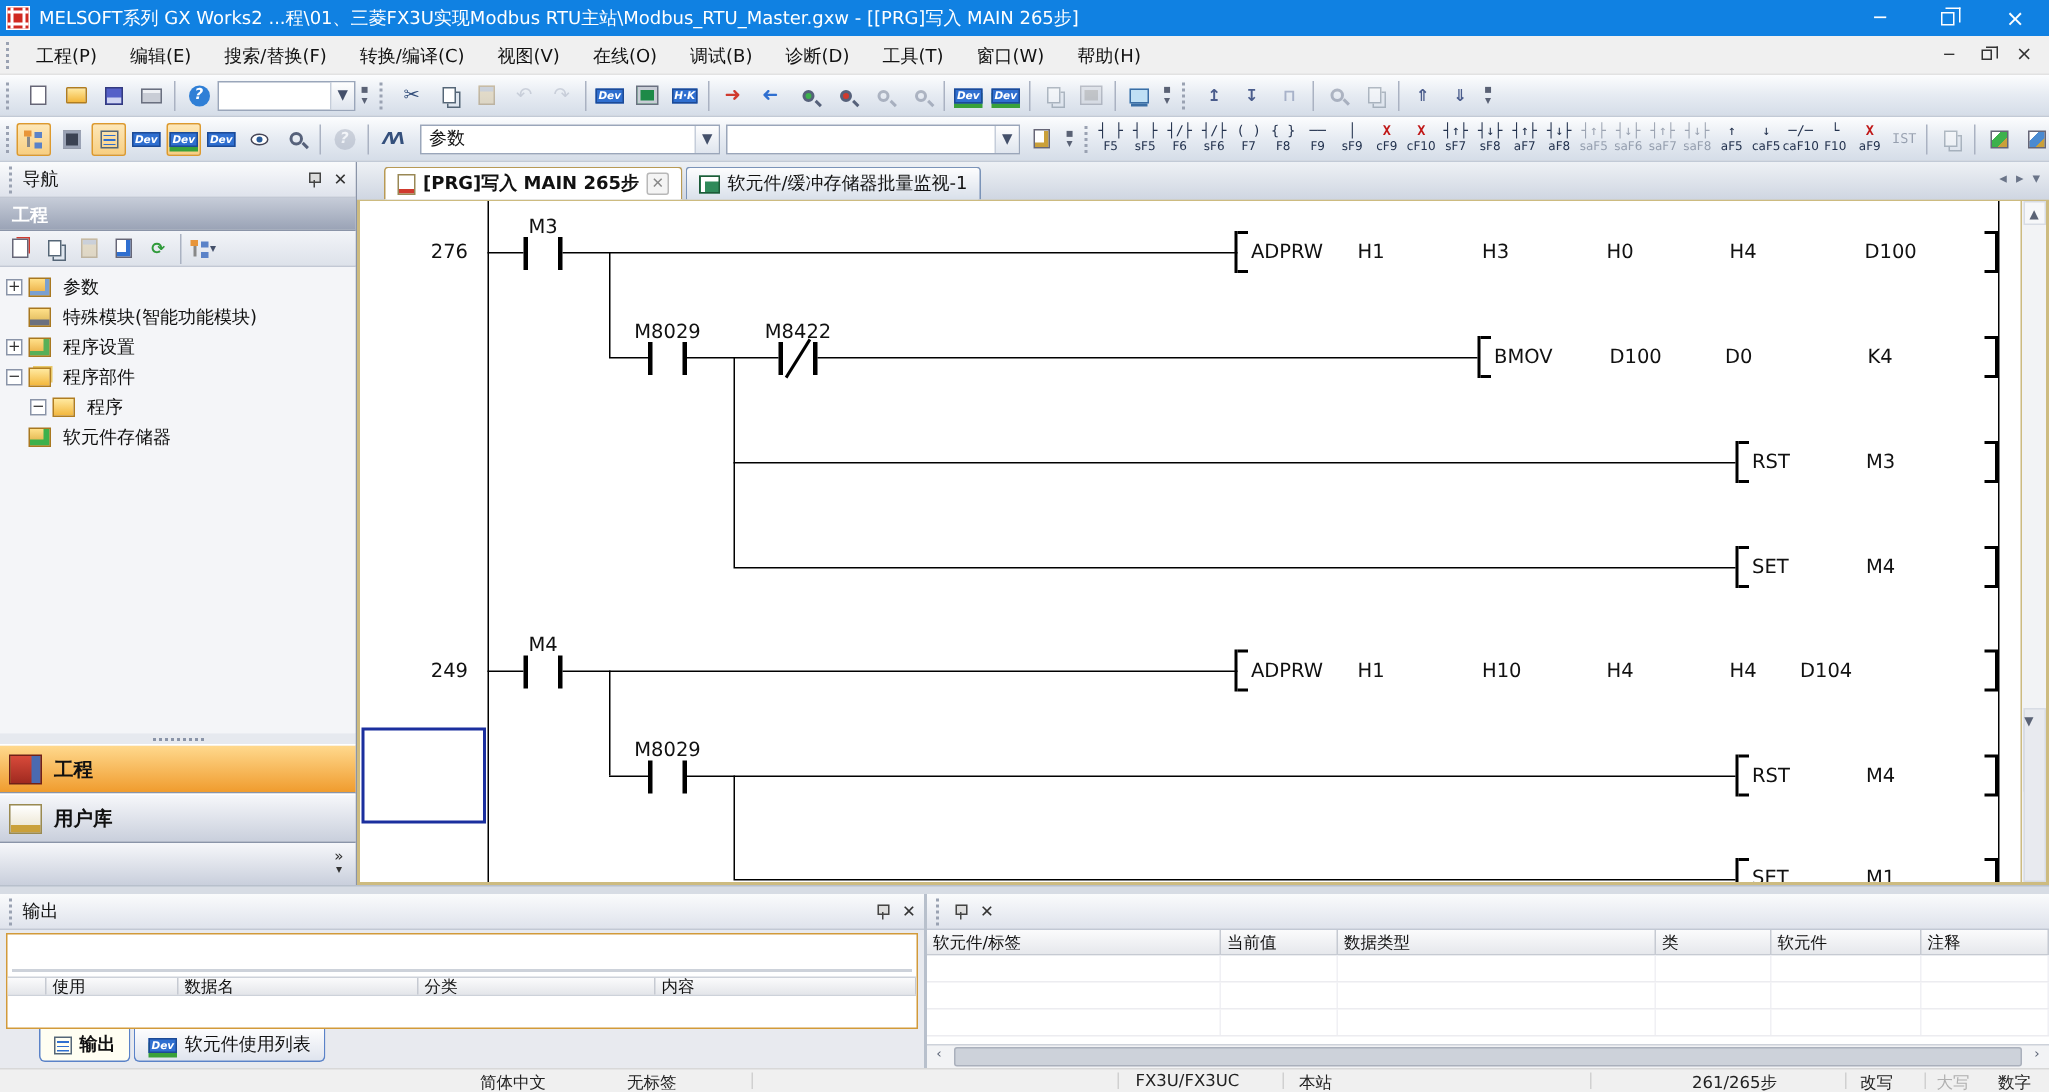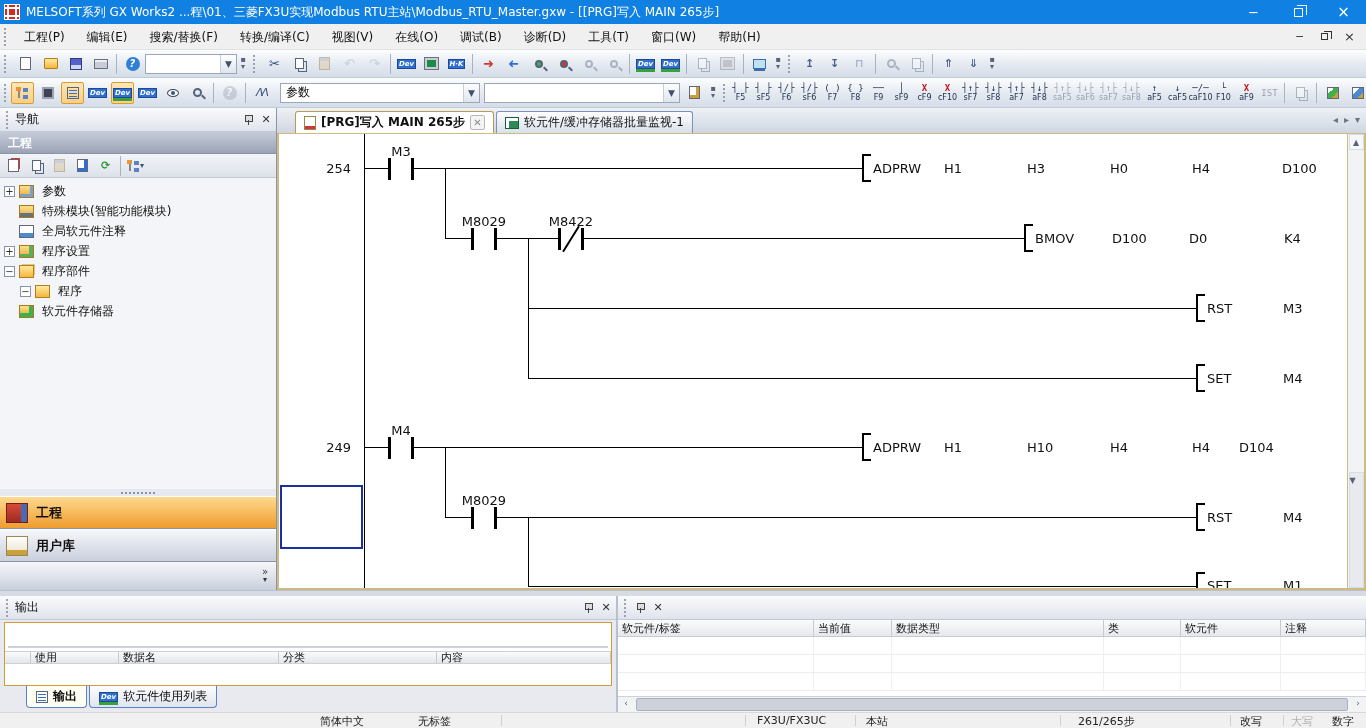--- a/index.html
+++ b/index.html
@@ -61,35 +61,35 @@
       linear-gradient(#5a82c8,#5a82c8) 7px 1px/5px 4px no-repeat,
       linear-gradient(#5a82c8,#5a82c8) 7px 8px/5px 4px no-repeat,
       linear-gradient(#888,#888) 2px 4px/2px 7px no-repeat}
   .ic-chip{width:12px;height:12px;background:#3b4252;border:2px solid #9aa2b4}
   .ic-list{width:12px;height:12px;background:linear-gradient(#fff,#fff);border:1px solid #567;
       background-image:repeating-linear-gradient(#2f6fd0 0,#2f6fd0 1px,transparent 1px,transparent 3px);background-position:1px 2px;background-size:8px 7px;background-repeat:no-repeat}
   .ic-eye{width:12px;height:8px;border-radius:50%;background:#fff;border:1px solid #445;position:relative}
   .ic-eye::after{content:"";position:absolute;left:3px;top:1px;width:4px;height:4px;border-radius:50%;background:#2a5c9a}
   .ic-mag{width:9px;height:9px;border:2px solid #56617a;border-radius:50%;position:relative}
   .ic-mag::after{content:"";position:absolute;left:6px;top:6px;width:5px;height:2px;background:#56617a;transform:rotate(45deg)}
-  .ic-bino{color:#35507c;font-size:11px;font-weight:normal;letter-spacing:-2px}
+  .ic-bino{color:#35507c;font-size:11px;font-weight:bold;letter-spacing:-2px}
   .ic-pencil{width:12px;height:12px;background:linear-gradient(135deg,#fff 30%,#3db14c 30%,#3db14c 70%,#caa03a 70%);border:1px solid #667}
   .ic-undo{color:#9aa2b4;font-size:13px;line-height:1}
 
   
   .lad-btn{width:23px;height:26px;margin:0;display:flex;flex-direction:column;align-items:center;justify-content:center;flex:none;border:1px solid transparent;border-radius:2px}
   .lad-g{font-family:"DejaVu Sans Mono",monospace;font-size:9px;line-height:10px;color:#23324e;white-space:pre}
   .lad-l{font-size:8px;line-height:9px;color:#23324e}
   .lad-btn.i-off{opacity:.4}
   .lad-btn.i-del .lad-g{color:#c01818;font-weight:bold}
 
   
   .main{display:flex;height:482px;background:#98a4b8}
   
-  .nav{width:277px;background:#f0f1f5;display:flex;flex-direction:column;border-right:1px solid #8a94a8}
+  .nav{width:238px;background:#f0f1f5;display:flex;flex-direction:column;border-right:1px solid #8a94a8}
   .pane-title{height:24px;display:flex;align-items:center;background:linear-gradient(#fafbfc,#dfe3ec);border-bottom:1px solid #c2c8d4;padding-left:2px}
   .pane-title .ptxt{flex:1}
   .pin{width:14px;height:14px;position:relative;margin-right:4px}
   .pin::before{content:"";position:absolute;left:4px;top:2px;width:6px;height:5px;border:1px solid #444;background:#ddd}
   .pin::after{content:"";position:absolute;left:6.5px;top:7px;width:1px;height:5px;background:#444}
   .pclose{width:14px;height:14px;text-align:center;line-height:13px;color:#333;font-size:11px;margin-right:3px}
   .nav-header{height:22px;background:linear-gradient(#c6ccd8,#9aa3b6);color:#fff;font-weight:bold;line-height:22px;padding-left:8px;border-bottom:1px solid #8a94a8}
   .nav-tools{height:24px;display:flex;align-items:center;background:linear-gradient(#f2f4f8,#dde2ea);border-bottom:1px solid #c2c8d4;padding-left:2px}
   .nav-tools .tb-btn{width:21px;height:20px}
   .tree{flex:1;background:#f4f5f8;overflow:hidden;padding-top:3px}
@@ -571,26 +571,20 @@
           <span class="tlabel">参数</span>
         </div>
 
         <div class="tree-row">
           <span class="ind i-d0"></span>
           <span class="exp i-line"></span>
           <span class="tico i-module"></span>
           <span class="tlabel">特殊模块(智能功能模块)</span>
         </div>
 
-        <div class="tree-row">
-          <span class="ind i-d0"></span>
-          <span class="exp i-line"></span>
-          <span class="tico i-comment"></span>
-          <span class="tlabel">全局软元件注释</span>
-        </div>
 
         <div class="tree-row">
           <span class="ind i-d0"></span>
           <span class="exp i-plus">+</span>
           <span class="tico i-progset"></span>
           <span class="tlabel">程序设置</span>
         </div>
 
         <div class="tree-row">
           <span class="ind i-d0"></span>
@@ -663,21 +657,21 @@
         <span>▸</span>
         <span>▾</span>
       </div>
     </div>
     <div class="edit-frame">
       <div class="canvas">
 
         <div class="rail" style="left:85px"></div>
         <div class="rail" style="left:1092px"></div>
 
-        <span class="step" style="top:27px">254</span>
+        <span class="step" style="top:27px">276</span>
         <div class="hl" style="left:85px;top:34px;width:500px"></div>
         <span class="clabel" style="left:122px;top:10px">M3</span>
         <div class="contact" style="left:109px;top:24px"></div>
         <div class="vl" style="left:166px;top:34px;height:70px"></div>
         <div class="lbr" style="left:583px;top:20px"></div>
         <span class="lt" style="left:594px;top:27px">ADPRW</span>
         <span class="lt" style="left:665px;top:27px">H1</span>
         <span class="lt" style="left:748px;top:27px">H3</span>
         <span class="lt" style="left:831px;top:27px">H0</span>
         <span class="lt" style="left:913px;top:27px">H4</span>
@@ -834,19 +828,19 @@
 
 <div class="statusbar">
   <span style="left:320px">简体中文</span>
   <span style="left:418px">无标签</span>
   <i class="sdiv" style="left:501px"></i>
   <i class="sdiv" style="left:745px"></i>
   <span style="left:757px">FX3U/FX3UC</span>
   <i class="sdiv" style="left:855px"></i>
   <span style="left:866px">本站</span>
   <i class="sdiv" style="left:1060px"></i>
-  <span style="left:1078px">261/265步</span>
+  <span style="left:1128px">261/265步</span>
   <i class="sdiv" style="left:1230px"></i>
   <span style="left:1240px">改写</span>
   <i class="sdiv" style="left:1283px"></i>
   <span class="gray" style="left:1291px">大写</span>
   <span style="left:1332px">数字</span>
 </div>
 
 </body></html>

